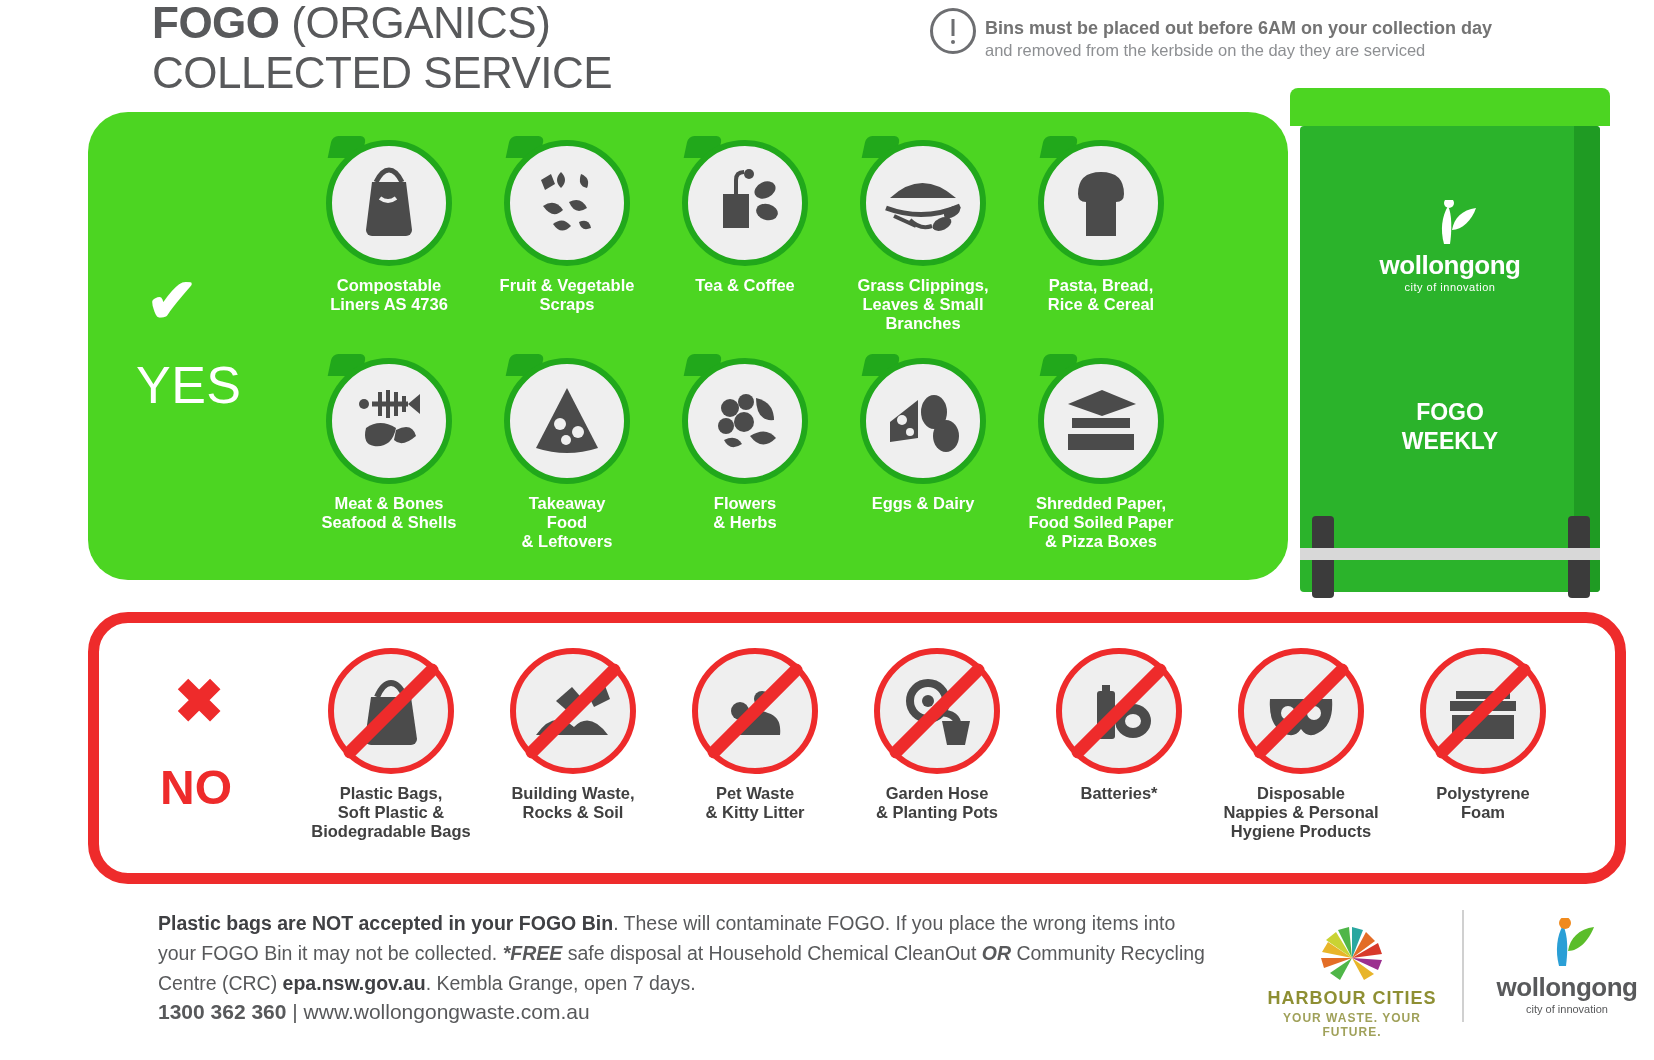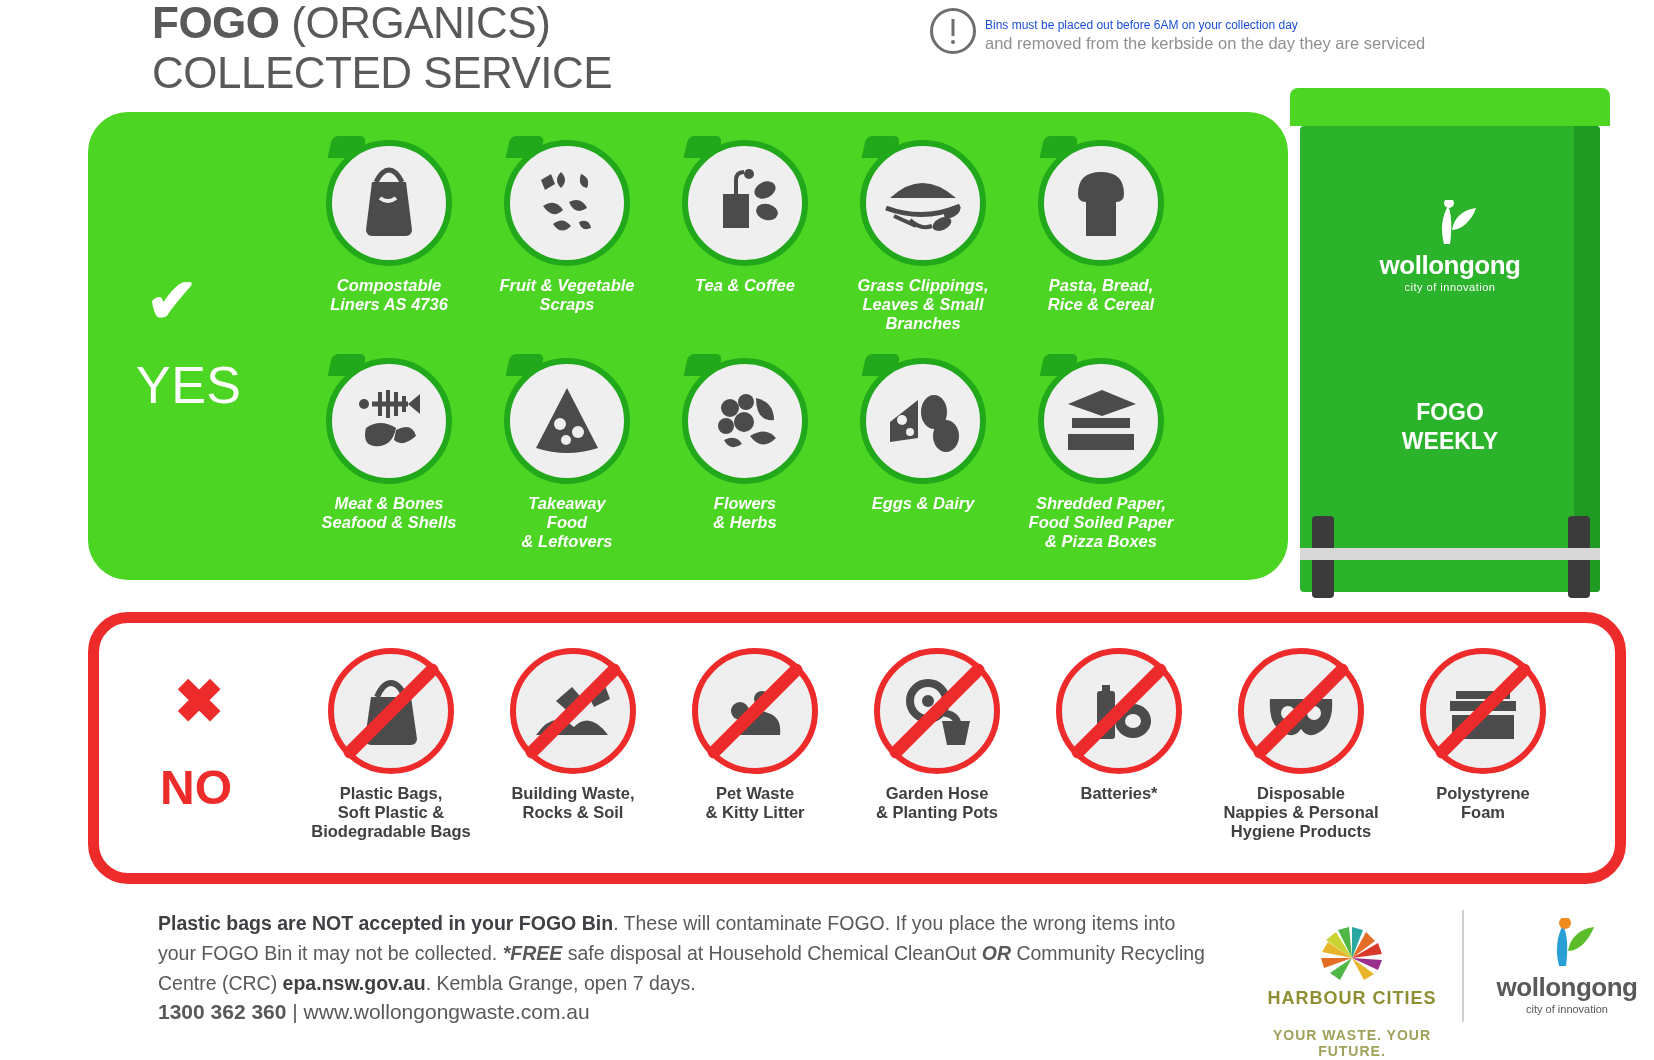--- a/index.html
+++ b/index.html
@@ -20,21 +20,21 @@
   }
   .title .l1 { display: block; }
   .title .fogo { font-weight: bold; }
   .title .org { font-weight: normal; }
   .title .l2 { display: block; font-weight: normal; }
 
   .notice {
     position: absolute; left: 985px; top: 18px;
     width: 540px; text-align: left;
   }
-  .notice .n1 { font-size: 12px; color: #1d4ed8; font-weight: normal; }
+  .notice .n1 { font-size: 18px; color: #737373; font-weight: bold; }
   .notice .n2 { font-size: 16.5px; color: #8d8f92; margin-top: 2px;}
   .excl-icon {
     position: absolute; left: 930px; top: 8px;
     width: 46px; height: 46px; border-radius: 50%;
     border: 3px solid #6d6e71;
   }
   .excl-icon:before {
     content: ""; position: absolute; left: 50%; top: 8px;
     width: 3px; height: 17px; background: #6d6e71; transform: translateX(-50%);
   }
@@ -50,21 +50,21 @@
     background: #4cd522; border-radius: 40px;
   }
   .yes-mark {
     position: absolute; left: 146px; top: 270px;
     color: #fff; font-size: 62px; font-weight: bold; line-height: 1;
   }
   .yes-label {
     position: absolute; left: 136px; top: 355px;
     color: #fff; font-size: 52px; font-weight: normal; letter-spacing: 0.5px;
   }
-  .yes-row { position: absolute; display: flex; font-style: italic; }
+  .yes-row { position: absolute; display: flex; }
   .yes-row.r1 { left: 300px; top: 140px; }
   .yes-row.r2 { left: 300px; top: 358px; }
   .tile { width: 178px; position: relative; text-align: center; }
   .circ-wrap { position: relative; width: 126px; height: 126px; margin: 0 auto; }
   .circ-ring {
     position: absolute; inset: 0; border-radius: 50%;
     border: 6px solid #21a81b; background: #efefef;
   }
   .circ-ring.red { border-color: #ee2b2b; background: #efefef; }
   .tile .cap {
@@ -138,21 +138,21 @@
   .phone {
     position: absolute; left: 158px; top: 1000px;
     font-size: 21px; color: #58595b;
   }
   .phone b { font-weight: bold; }
 
   .harbour {
     position: absolute; left: 1262px; top: 918px; width: 180px; text-align: center;
   }
   .harbour .hc { font-size: 18px; font-weight: bold; color: #8e8f33; letter-spacing: 1px; }
-  .harbour .hs { font-size: 14px; font-weight: bold; color: #a0a15a; letter-spacing: 1px; margin-top: 18px;}
+  .harbour .hs { font-size: 12px; font-weight: bold; color: #a0a15a; letter-spacing: 1px; margin-top: 2px;}
   .divider { position: absolute; left: 1462px; top: 910px; width: 2px; height: 112px; background: #d0d0d0; }
   .wlogo { position: absolute; left: 1492px; top: 918px; width: 150px; text-align: center; }
   .wlogo .wname { font-size: 26px; font-weight: bold; color: #58595b; letter-spacing: -0.5px; }
   .wlogo .wsub { font-size: 11px; color: #58595b; }
 </style>
 </head>
 <body>
 
 <div class="page">
 

